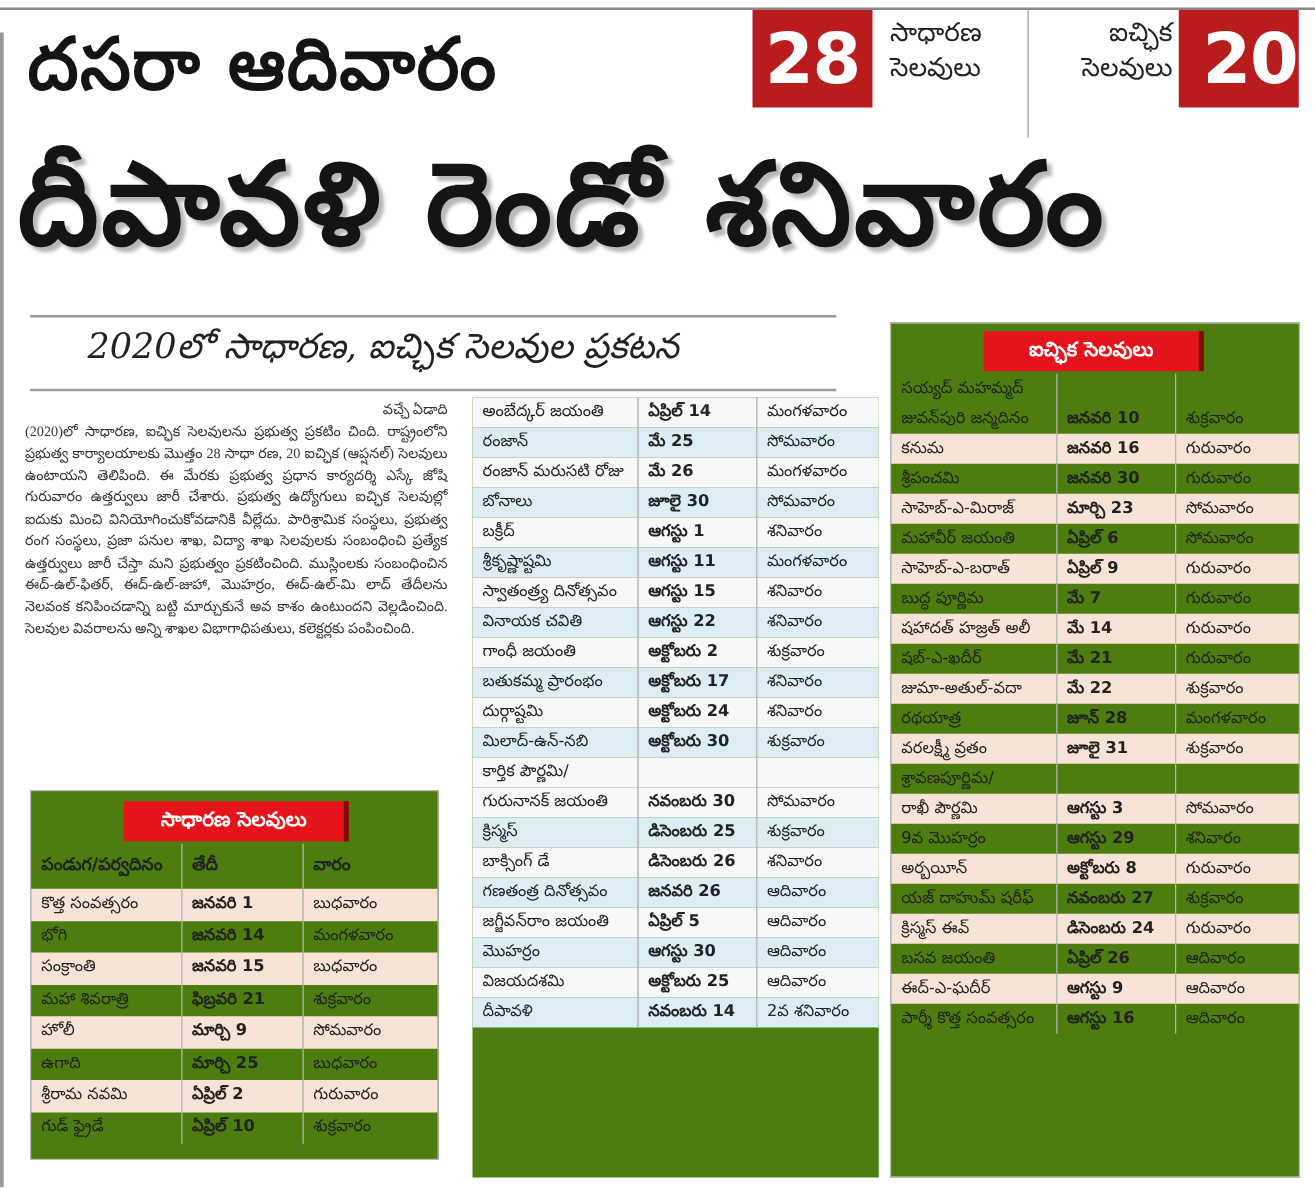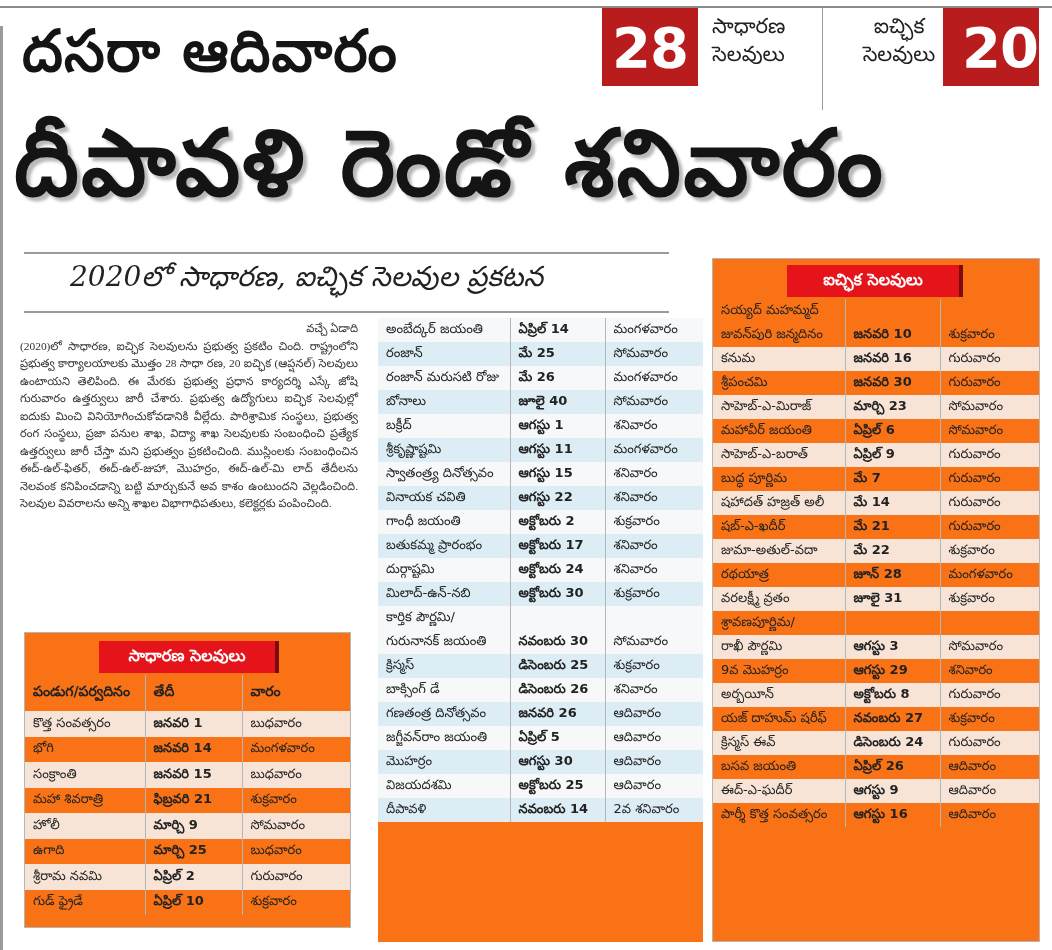--- a/index.html
+++ b/index.html
@@ -21,36 +21,36 @@
 
   .badge-box {
     position: absolute; background: #b91c1c; color: #fff; font-family: "DejaVu Sans", sans-serif;
     font-weight: bold; font-size: 56px; display: flex; align-items: center; justify-content: center;
     letter-spacing: -1px;
   }
   .badge-28 { left: 602px; top: 8px; width: 96px; height: 78px; }
   .badge-20 { left: 943px; top: 8px; width: 96px; height: 78px; padding-left: 18px; }
   .badge-label { position: absolute; font-size: 21px; line-height: 28px; color: #222; }
   .badge-label.left { left: 712px; top: 12px; }
-  .badge-label.right { left: 860px; top: 12px; text-align: center; width: 78px; }
+  .badge-label.right { left: 860px; top: 12px; text-align: right; width: 78px; }
   .badge-divider { position: absolute; left: 822px; top: 8px; width: 1px; height: 102px; background: #9a9a9a; }
 
   .sub-rule { position: absolute; left: 24px; width: 645px; height: 2px; background: #9a9a9a; }
   .subtitle {
     position: absolute; left: 70px; top: 260px; font-family: "DejaVu Serif", serif;
     font-style: italic; font-size: 28px; color: #222; white-space: nowrap;
   }
 
   .article {
     position: absolute; left: 20px; top: 320px; width: 338px; font-size: 11.4px;
     line-height: 17.5px; color: #333; text-align: justify; font-family: Liberation Serif, serif;
   }
   .article .first-line { text-align: right; display: block; }
 
-  .panel { position: absolute; border: 1px solid #b5b5b5; background: #f97316; }
+  .panel { position: absolute; border: 1px solid #b5b5b5; background: #4d7c0f; }
   .panel-tag {
     position: absolute; background: #e5141b; color: #fff; font-size: 16px; font-weight: bold;
     height: 32px; display: flex; align-items: center; justify-content: center;
     border-right: 4px solid #7a0c10;
   }
   table { border-collapse: collapse; width: 100%; }
   td, th {
     font-size: 13px; height: 25.5px; padding: 0 8px; white-space: nowrap; text-align: left;
     vertical-align: middle; color: #222;
   }
@@ -178,21 +178,21 @@
           <td class="sep date">మే 25</td>
           <td class="sep">సోమవారం</td>
         </tr>
     <tr>
           <td>రంజాన్ మరుసటి రోజు</td>
           <td class="sep date">మే 26</td>
           <td class="sep">మంగళవారం</td>
         </tr>
     <tr class="shade">
           <td>బోనాలు</td>
-          <td class="sep date">జూలై 40</td>
+          <td class="sep date">జూలై 30</td>
           <td class="sep">సోమవారం</td>
         </tr>
     <tr>
           <td>బక్రీద్</td>
           <td class="sep date">ఆగస్టు 1</td>
           <td class="sep">శనివారం</td>
         </tr>
     <tr class="shade">
           <td>శ్రీకృష్ణాష్టమి</td>
           <td class="sep date">ఆగస్టు 11</td>

